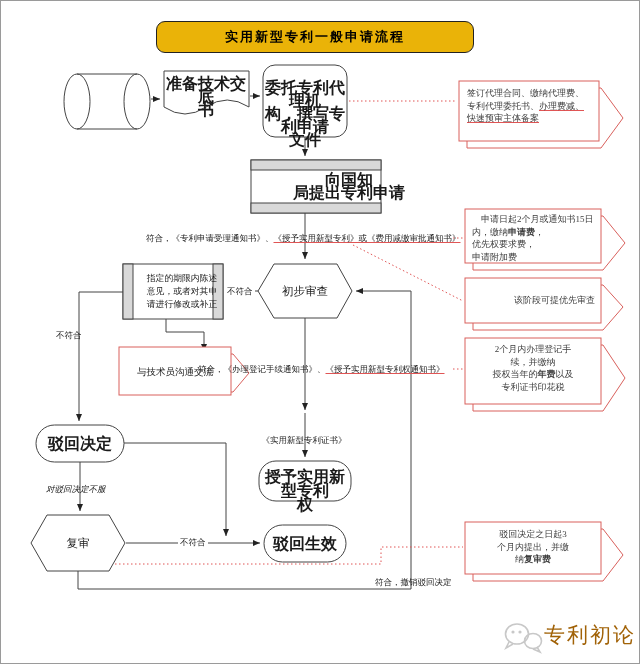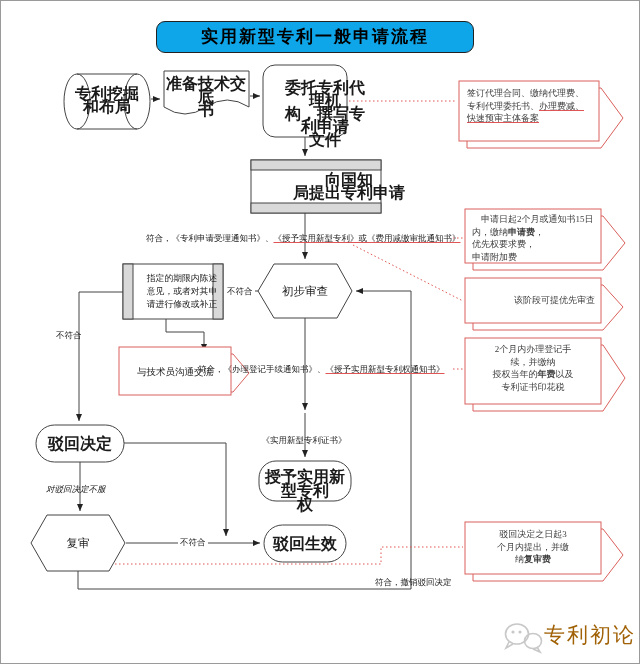--- a/index.html
+++ b/index.html
@@ -2,21 +2,21 @@
 <html><head>
 <meta charset="utf-8">
 <style>
   html,body{margin:0;padding:0;background:#fff;}
   .page{position:relative;width:640px;height:664px;background:#fff;border:1px solid #9a9a9a;box-sizing:border-box;overflow:hidden;font-family:"Liberation Serif", serif;}
   svg.layer{position:absolute;left:0;top:0;width:640px;height:664px;}
   .t{position:absolute;color:#1a1a1a;white-space:pre-line;line-height:13px;}
   .c{text-align:center;}
   .nw{white-space:nowrap;}
   .title{position:absolute;left:155px;top:20px;width:316px;height:30px;line-height:30px;text-align:center;
-         background:#0ea5e9;border:1px solid #222;border-radius:9px;font-size:17px;font-weight:bold;letter-spacing:2px;}
+         background:#eab308;border:1px solid #222;border-radius:9px;font-size:13px;font-weight:bold;letter-spacing:2px;}
   .node{font-size:16px;font-weight:bold;}
   .hexlbl{font-size:11.5px;line-height:12px;}
   .small{font-size:8.5px;line-height:10px;}
   .amend{font-size:8.8px;line-height:13px;}
   .callout{font-size:9px;line-height:12.5px;color:#3d3d3d;}
   .ul{text-decoration:underline;text-decoration-color:#e05555;text-underline-offset:1px;}
   .b{font-weight:bold;}
   .onln{background:#fff;padding:0 2px;}
   .wm{position:absolute;left:543px;top:620px;font-size:21px;color:#a16207;letter-spacing:2px;white-space:nowrap;}
 </style>
@@ -92,25 +92,23 @@
       <path d="M508,641 L505,647 L512,643"></path>
       <ellipse cx="532" cy="640" rx="8.5" ry="7.5"></ellipse>
       <path d="M536,646 L539,651 L532,648"></path>
       <circle cx="512" cy="631" r="0.8" fill="#c8c8c8"></circle>
       <circle cx="519" cy="631" r="0.8" fill="#c8c8c8"></circle>
     </g>
   </svg>
 
   <div class="title">实用新型专利一般申请流程</div>
 
-  <div class="t node c" style="left:66px;top:86px;width:80px;">专利挖掘
-和布局</div>
   <div class="t node c" style="left:165px;top:76px;width:80px;">准备技术交底
 书</div>
-  <div class="t node c" style="left:262px;top:80px;width:84px;padding-left:20px;">委托专利代理机
+  <div class="t node c" style="left:262px;top:80px;width:84px;">委托专利代理机
 构，撰写专利申请
 文件</div>
   <div class="t node c" style="left:252px;top:172px;width:126px;margin-left:33px;">向国知
 局提出专利申请</div>
   <div class="t hexlbl c" style="left:262px;top:284px;width:84px;">初步审查</div>
   <div class="t amend c" style="left:118px;top:271px;width:78px;padding-left:24px;">指定的期限内陈述
 意见，或者对其申
 请进行修改或补正</div>
   <div class="t c" style="left:120px;top:365px;width:104px;font-size:9.5px;">与技术员沟通交流</div>
   <div class="t node c" style="left:35px;top:436px;width:88px;">驳回决定</div>

